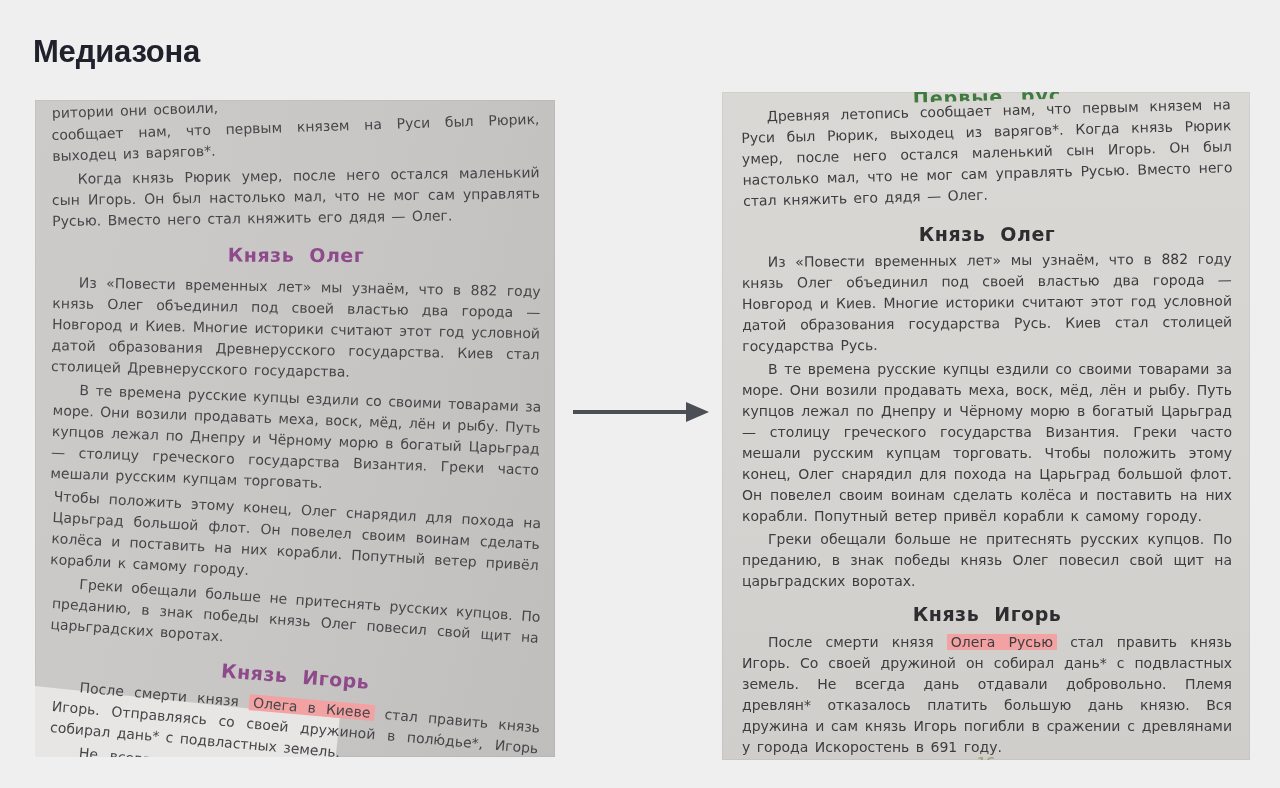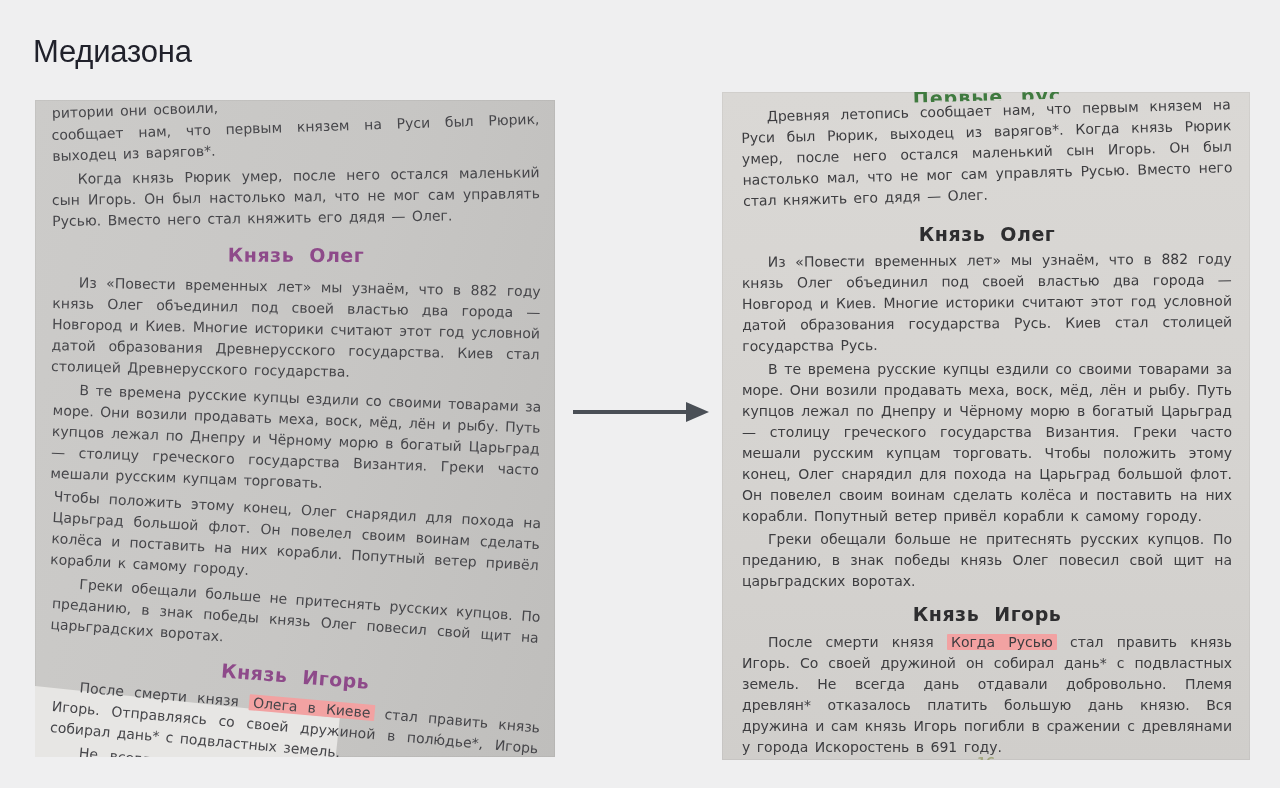--- a/index.html
+++ b/index.html
@@ -6,21 +6,21 @@
   .canvas{
     position:relative;
     width:1280px;height:788px;
     background:#efeff0;
     overflow:hidden;
     font-family:"DejaVu Sans",sans-serif;
   }
   .logo{
     position:absolute;left:33px;top:34px;
     font-family:"Liberation Sans",sans-serif;
-    font-weight:400;font-size:31px;letter-spacing:-0.2px;
+    font-weight:700;font-size:31px;letter-spacing:-0.2px;
     color:#20212b;
   }
   
   .page{position:absolute;overflow:hidden;box-shadow:0 0 0 1px rgba(0,0,0,0.04) inset;}
   .page-left{
     left:35px;top:100px;width:520px;height:657px;
     background:linear-gradient(104deg,#cccbc9 0%,#c7c6c4 55%,#bfbebc 100%);
   }
   .page-left::after{ 
     content:"";position:absolute;left:-60px;bottom:-52px;width:360px;height:110px;
@@ -106,20 +106,20 @@
     <div class="pg-inner">
       <div class="top-frag rrot-a">
         <span>Первые рус</span>
       </div>
       <p class="bodytext indent rrot-a">Древняя летопись сообщает нам, что первым князем на Руси был Рюрик, выходец из варягов*. Когда князь Рюрик умер, после него остался маленький сын Игорь. Он был настолько мал, что не мог сам управлять Русью. Вместо него стал княжить его дядя — Олег.</p>
       <h3 class="h h-black">Князь Олег</h3>
       <p class="bodytext indent rrot-b">Из «Повести временных лет» мы узнаём, что в 882 году князь Олег объединил под своей властью два города — Новгород и Киев. Многие историки считают этот год условной датой образования государства Русь. Киев стал столицей государства Русь.</p>
       <p class="bodytext indent">В те времена русские купцы ездили со своими товарами за море. Они возили продавать меха, воск, мёд, лён и рыбу. Путь купцов лежал по Днепру и Чёрному морю в богатый Царьград — столицу греческого государства Византия. Греки часто мешали русским купцам торговать. Чтобы положить этому конец, Олег снарядил для похода на Царьград большой флот. Он повелел своим воинам сделать колёса и поставить на них корабли. Попутный ветер привёл корабли к самому городу.</p>
       <p class="bodytext indent">Греки обещали больше не притеснять русских купцов. По преданию, в знак победы князь Олег повесил свой щит на царьградских воротах.</p>
       <h3 class="h h-black">Князь Игорь</h3>
-      <p class="bodytext indent"><span>После смерти князя </span><mark>Когда Русью</mark><span> стал править князь Игорь. Со своей дружиной он собирал дань* с подвластных земель. Не всегда дань отдавали добровольно. Племя древлян* отказалось платить большую дань князю. Вся дружина и сам князь Игорь погибли в сражении с древлянами у города Искоростень в 691 году.</span></p>
+      <p class="bodytext indent"><span>После смерти князя </span><mark>Олега Русью</mark><span> стал править князь Игорь. Со своей дружиной он собирал дань* с подвластных земель. Не всегда дань отдавали добровольно. Племя древлян* отказалось платить большую дань князю. Вся дружина и сам князь Игорь погибли в сражении с древлянами у города Искоростень в 691 году.</span></p>
     </div>
     <div class="pgnum">
       <span>16</span>
     </div>
   </div>
 
 </div>
 
 </body></html>

